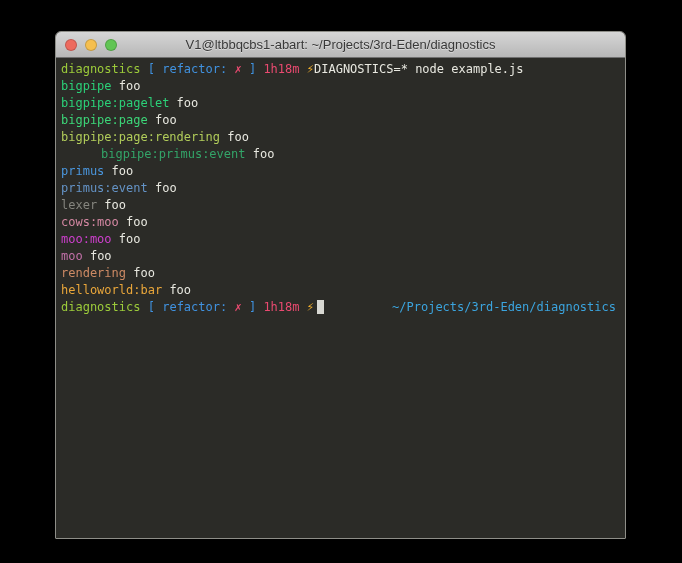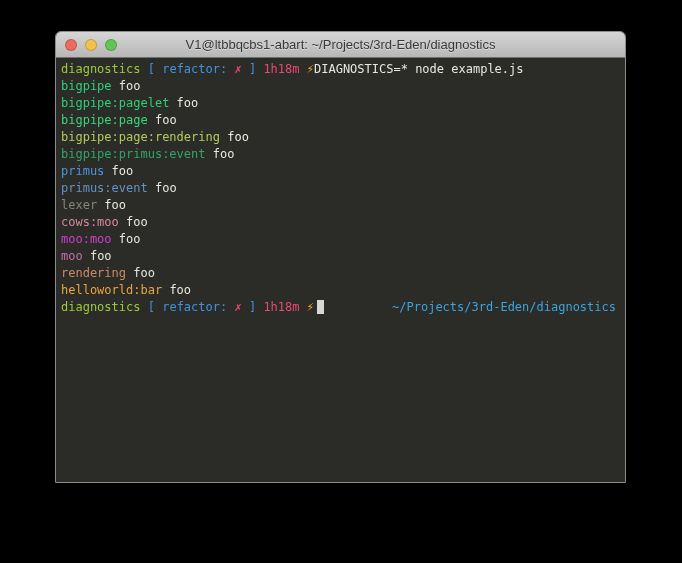--- a/index.html
+++ b/index.html
@@ -5,21 +5,21 @@
   * { margin: 0; padding: 0; box-sizing: border-box; }
   html, body {
     width: 682px; height: 563px;
     background: #000;
     overflow: hidden;
     font-family: "DejaVu Sans Mono", monospace;
   }
   .window {
     position: absolute;
     left: 55px; top: 31px;
-    width: 571px; height: 452px;
+    width: 571px; height: 508px;
     border: 1px solid #8e8e88;
     border-radius: 6px 6px 1px 1px;
     overflow: hidden;
     background: #2b2b27;
     box-shadow: 0 10px 30px rgba(0,0,0,0.6);
   }
   .titlebar {
     position: relative;
     height: 26px;
     background: linear-gradient(#d6d6d6, #b7b7b7);
@@ -93,21 +93,21 @@
 
     <div>
   <div class="t-line"><span style="color: rgb(43, 208, 120);">bigpipe</span> <span>foo</span></div>
 
   <div class="t-line"><span style="color: rgb(43, 208, 120);">bigpipe:pagelet</span> <span>foo</span></div>
 
   <div class="t-line"><span style="color: rgb(60, 214, 120);">bigpipe:page</span> <span>foo</span></div>
 
   <div class="t-line"><span style="color: rgb(177, 204, 90);">bigpipe:page:rendering</span> <span>foo</span></div>
 
-  <div class="t-line"><span style="color: rgb(51, 164, 104);">bigpipe:primus:event</span> <span>foo</span></div>
+  <div class="t-line"><span style="color: rgb(51, 164, 104); margin-left: 40px;">bigpipe:primus:event</span> <span>foo</span></div>
 
   <div class="t-line"><span style="color: rgb(74, 150, 221);">primus</span> <span>foo</span></div>
 
   <div class="t-line"><span style="color: rgb(100, 147, 198);">primus:event</span> <span>foo</span></div>
 
   <div class="t-line"><span style="color: rgb(133, 133, 126);">lexer</span> <span>foo</span></div>
 
 
   <div class="t-line"><span style="color: rgb(213, 136, 163);">cows:moo</span> <span>foo</span></div>
 

